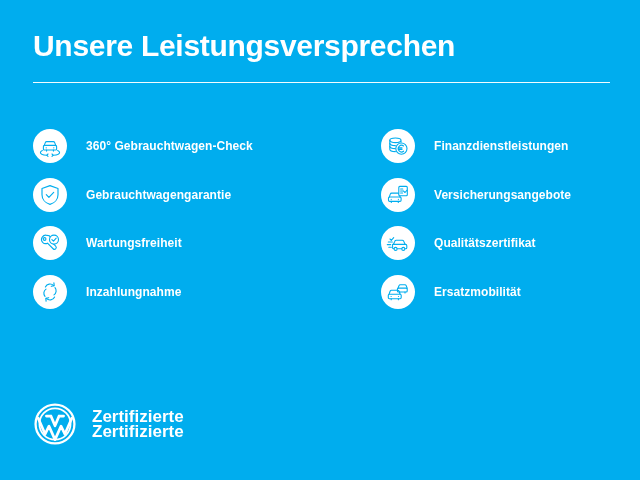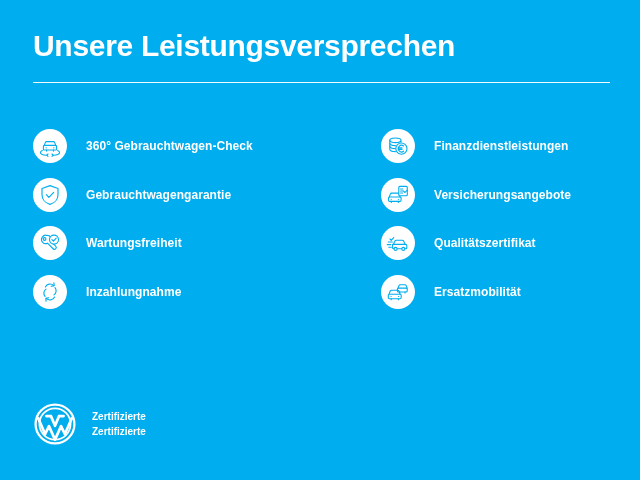--- a/index.html
+++ b/index.html
@@ -95,21 +95,21 @@
     align-items: center;
   }
   #brand-logo {
     width: 44px;
     height: 44px;
     min-width: 44px;
   }
   #brand-text {
     margin-left: 15px;
     color: #FFFFFF;
-    font-size: 10px;
+    font-size: 17px;
     font-weight: bold;
     line-height: 15.5px;
   }
   #brand-text div { white-space: nowrap; }
 </style>
 </head>
 <body>
 
 <div id="page">
 

